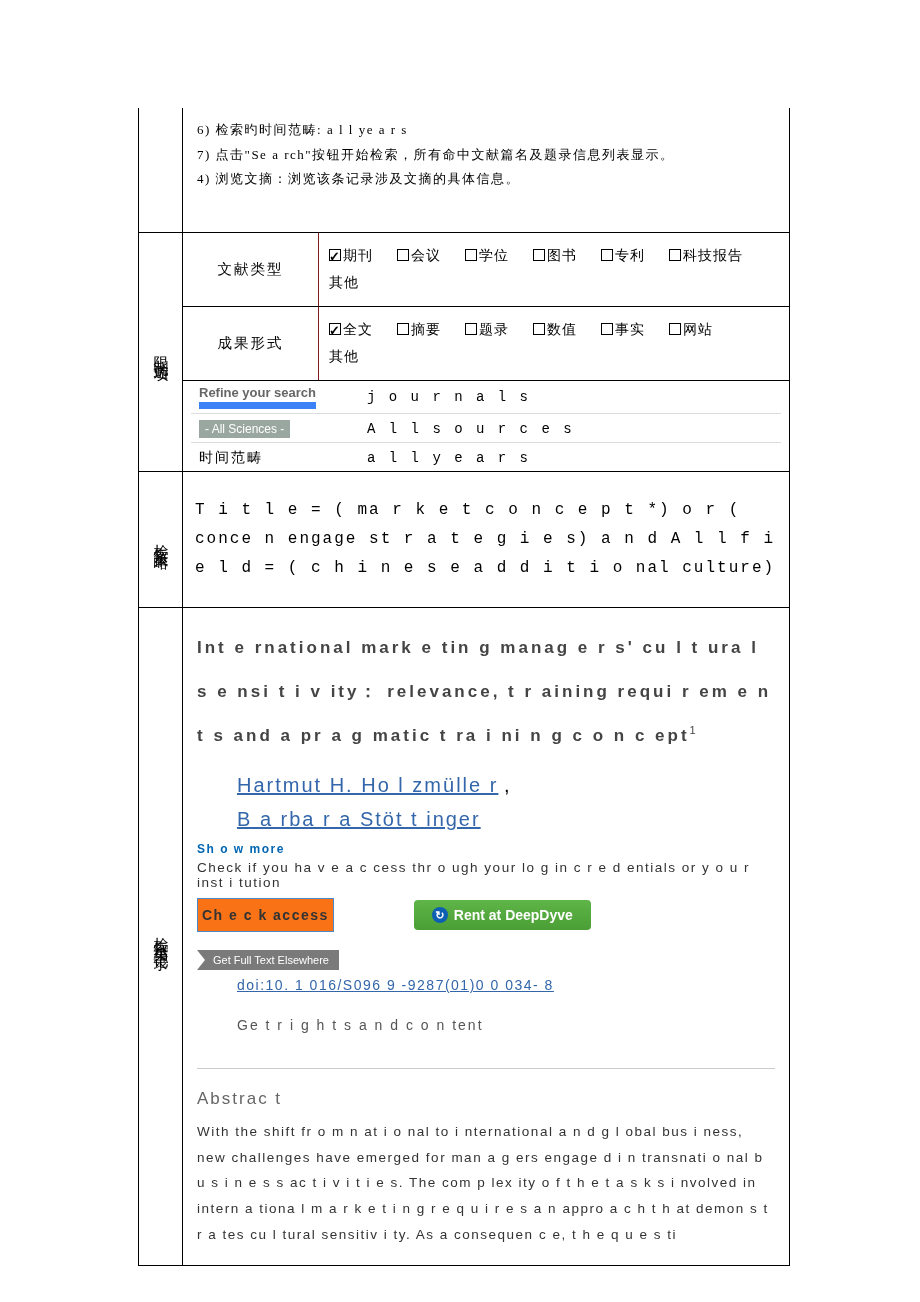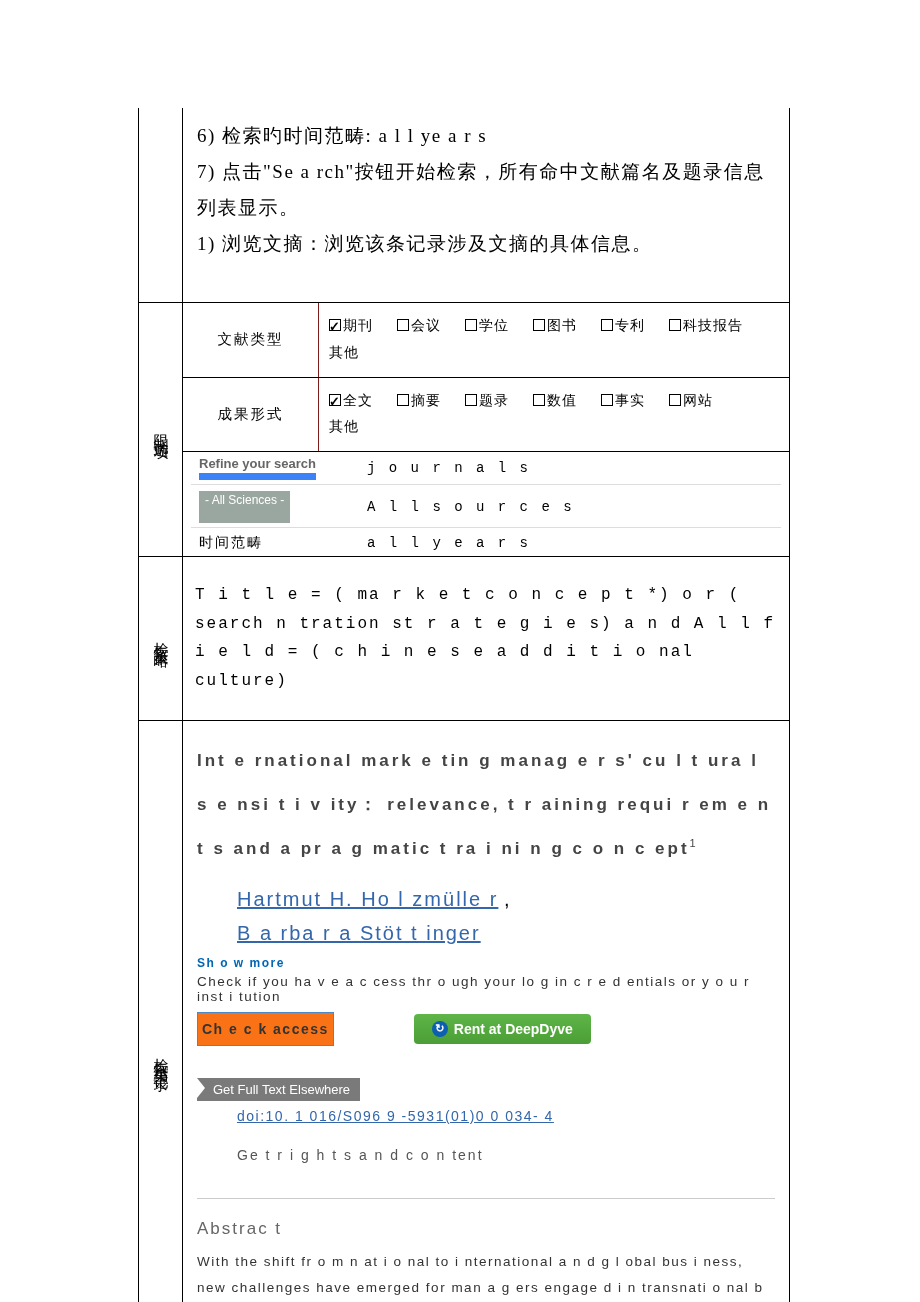--- a/index.html
+++ b/index.html
@@ -28,21 +28,21 @@
       justify-content: center;
       padding: 8px 4px;
       font-size: 15px;
       line-height: 1.8;
       text-align: center;
     }
     .vert { writing-mode: vertical-rl; text-orientation: upright; letter-spacing: 4px; }
     .content-col { flex: 1; }
     .steps {
       padding: 10px 14px 40px 14px;
-      font-size: 19px;
+      font-size: 13px;
       line-height: 1.9;
     }
     .steps-item { letter-spacing: 1.5px; }
     .grid-row {
       display: flex;
       border-bottom: 1px solid #000;
     }
     .grid-row.noborder { border-bottom: none; }
     .grid-left {
       width: 136px;
@@ -98,21 +98,21 @@
       color: #666;
       border-bottom: 7px solid #3b82f6;
       font-weight: bold;
       padding-bottom: 2px;
     }
     .tag-allsci {
       background: #9aa7a0;
       color: #fff;
       font-size: 12px;
       padding: 2px 6px;
-      height: 32px;
+      height: 18px;
     }
     .tag-time {
       font-family: Liberation Sans, sans-serif;
       font-size: 14px;
       letter-spacing: 2px;
     }
     .val-cell {
       flex: 1;
       padding: 4px 8px;
       font-family: "Courier New", monospace;
@@ -201,24 +201,24 @@
     .btn-deepdyve .ico {
       width: 16px; height: 16px;
       background: #0d5fb2;
       border-radius: 50%;
       display: inline-flex;
       align-items: center;
       justify-content: center;
       font-size: 11px;
     }
     .btn-getfull {
-      margin-top: 32px;
+      margin-top: 18px;
       background: #7a7a7a;
       color: #fff;
-      font-size: 13px;
+      font-size: 11px;
       padding: 4px 10px 4px 16px;
       border: none;
       position: relative;
       cursor: pointer;
     }
     .btn-getfull::before {
       content: "";
       position: absolute;
       left: 0; top: 0;
       border-top: 10px solid transparent;
@@ -245,21 +245,21 @@
 </head>
 <body>
 
 <div class="page">
 
   <div class="row">
     <div class="label-col"></div>
     <div class="content-col steps">
       <div class="steps-item">6)  检索旳时间范畴: a l l ye a r s</div>
       <div class="steps-item">7)  点击"Se a rch"按钮开始检索，所有命中文献篇名及题录信息列表显示。</div>
-      <div class="steps-item">1)  浏览文摘：浏览该条记录涉及文摘的具体信息。</div>
+      <div class="steps-item">4)  浏览文摘：浏览该条记录涉及文摘的具体信息。</div>
     </div>
   </div>
 
   <div class="row">
     <div class="label-col">
       <div class="vert">限制选项</div>
     </div>
     <div class="content-col">
 
       <div class="grid-row">
@@ -291,21 +291,21 @@
         </div>
       </div>
 
     </div>
   </div>
 
   <div class="row">
     <div class="label-col">
       <div class="vert">检索策略</div>
     </div>
-    <div class="content-col strategy">T i t l e = ( ma r k e t  c o n c e p t *)  o r (  search n tration st r a t e g i e s) a n d  A l l  f i e l d =  ( c h i n e s e   a d d i t i o nal culture)</div>
+    <div class="content-col strategy">T i t l e = ( ma r k e t  c o n c e p t *)  o r (  conce n engage st r a t e g i e s) a n d  A l l  f i e l d =  ( c h i n e s e   a d d i t i o nal culture)</div>
   </div>
 
   <div class="row">
     <div class="label-col">
       <div class="vert">检索结果记录</div>
     </div>
     <div class="content-col result">
 
       <div class="result-title">
         <span>Int e rnational mark e tin g   manag e r s' cu l t ura l  s e nsi t i v ity：   relevance,  t r aining requi r em e n t s and  a pr a g matic t ra i ni n g c o n c ept</span><span class="sup">1</span>
@@ -324,21 +324,21 @@
         <button class="btn-check">Ch e c k  access</button>
         <button class="btn-deepdyve">
           <span class="ico">↻</span>
           <span>Rent at DeepDyve</span>
         </button>
       </div>
 
       <button class="btn-getfull">Get Full Text Elsewhere</button>
 
       <div class="doi-block">
-        <a href="#">doi:10. 1 016/S096 9 -5931(01)0 0 034- 4</a>
+        <a href="#">doi:10. 1 016/S096 9 -9287(01)0 0 034- 8</a>
         <div class="rights">Ge t  r i g h t s  a n d   c o n tent</div>
       </div>
 
       <hr class="hr-line">
 
       <div class="abstract-h">Abstrac t</div>
       <div class="abstract-txt">With the shift fr o m  n at i o nal  to  i nternational  a n d g l obal bus i ness, new challenges   have emerged for man a g ers   engage d  i n  transnati o nal   b u s i n e s s ac t i v i t i e s. The   com p lex ity  o f t h e t a s k s  i nvolved  in intern a tiona l  m a r k e t i n g  r e q u i r e s  a n   appro a c h  t h at  demon s t r a tes cu l tural sensitiv i ty.   As a consequen c e,   t h e  q u e s ti</div>
 
     </div>
   </div>

